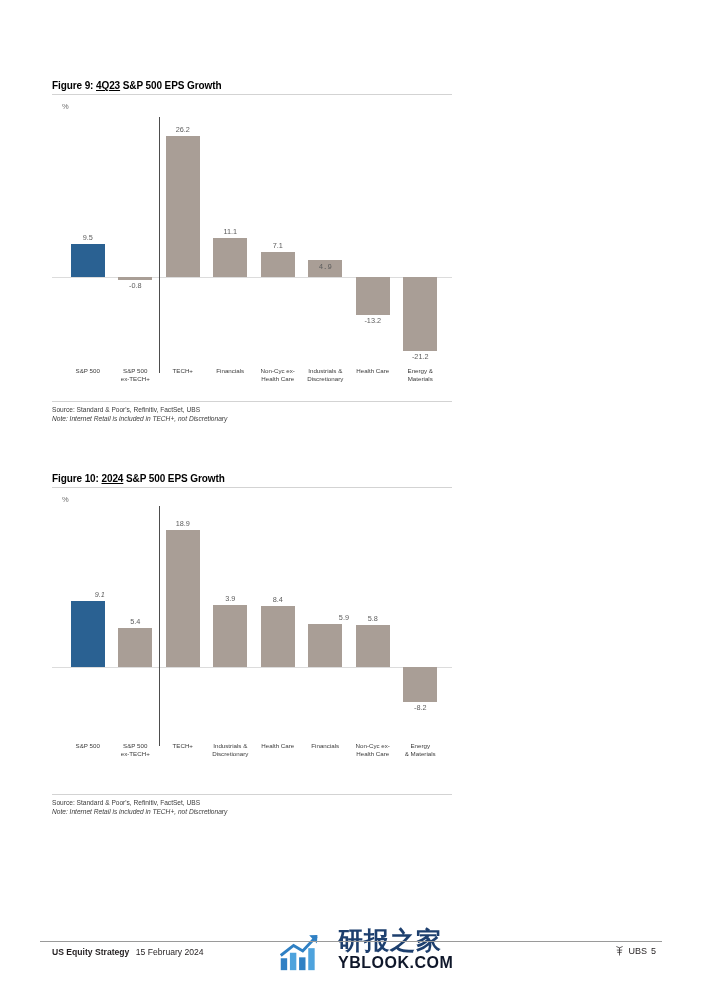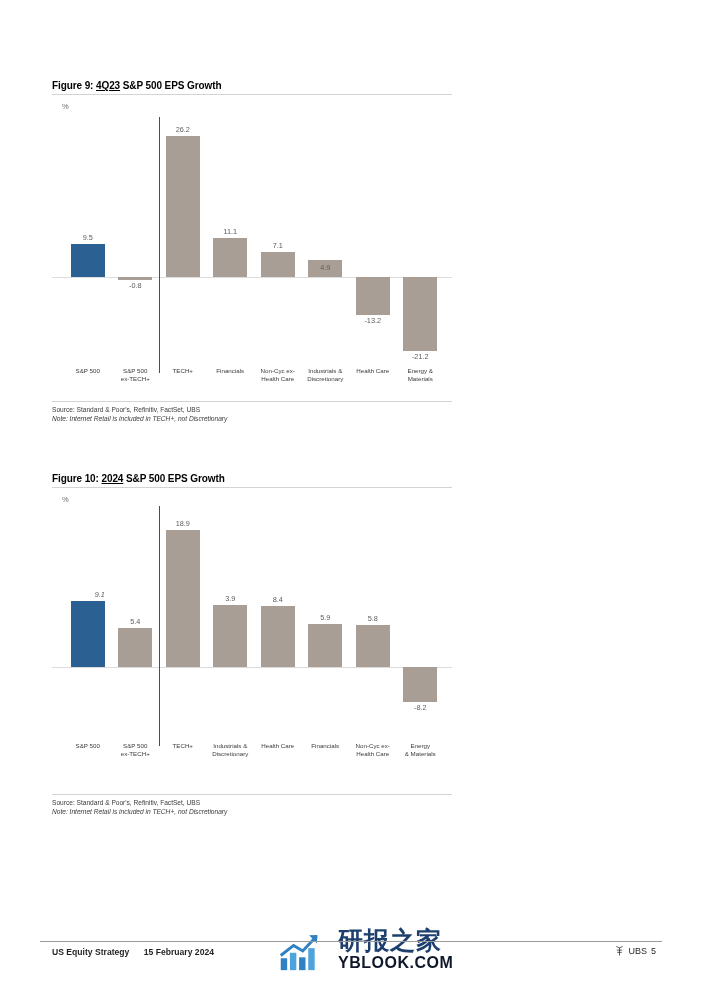--- a/index.html
+++ b/index.html
@@ -115,21 +115,21 @@
   }
   .footer {
     position: absolute;
     left: 52px;
     top: 947px;
     font-size: 8.6px;
     color: #231f20;
     white-space: nowrap;
   }
   .footer .strat { font-weight: bold; }
-  .footer .date { font-weight: bold; margin-left: 12px; }
+  .footer .date { font-weight: normal; margin-left: 4px; }
   .footer-right {
     position: absolute;
     right: 46px;
     top: 946px;
     font-size: 9px;
     color: #231f20;
     display: flex;
     align-items: center;
     gap: 4px;
     white-space: nowrap;
@@ -187,21 +187,21 @@
         <div class="bar-value" style="left: 107px; width: 47.5px; top: 13.95px;">26.2</div>
         <div class="cat-label" style="left: 107px; width: 47.5px; top: 256px;">TECH+</div>
         <div class="bar" style="left: 161.25px; top: 127.15px; width: 34px; height: 38.85px; background: rgb(169, 158, 150);"></div>
         <div class="bar-value" style="left: 154.5px; width: 47.5px; top: 116.15px;">11.1</div>
         <div class="cat-label" style="left: 154.5px; width: 47.5px; top: 256px;">Financials</div>
         <div class="bar" style="left: 208.75px; top: 141.15px; width: 34px; height: 24.85px; background: rgb(169, 158, 150);"></div>
         <div class="bar-value" style="left: 202px; width: 47.5px; top: 130.15px;">7.1</div>
         <div class="cat-label" style="left: 202px; width: 47.5px; top: 256px;">Non-Cyc ex-
 Health Care</div>
         <div class="bar" style="left: 256.25px; top: 148.85px; width: 34px; height: 17.15px; background: rgb(169, 158, 150);"></div>
-        <div class="bar-value" style="left: 249.5px; width: 47.5px; top: 152px;">4.9</div>
+        <div class="bar-value" style="left: 249.5px; width: 47.5px; top: 152px; font-family: Liberation Mono, monospace;">4.9</div>
         <div class="cat-label" style="left: 249.5px; width: 47.5px; top: 256px;">Industrials &amp;
 Discretionary</div>
         <div class="bar" style="left: 303.75px; top: 166px; width: 34px; height: 37.8px; background: rgb(169, 158, 150);"></div>
         <div class="bar-value" style="left: 297px; width: 47.5px; top: 204.8px;">-13.2</div>
         <div class="cat-label" style="left: 297px; width: 47.5px; top: 256px;">Health Care</div>
         <div class="bar" style="left: 351.25px; top: 166px; width: 34px; height: 74.2px; background: rgb(169, 158, 150);"></div>
         <div class="bar-value" style="left: 344.5px; width: 47.5px; top: 241.2px;">-21.2</div>
         <div class="cat-label" style="left: 344.5px; width: 47.5px; top: 256px;">Energy &amp;
 Materials</div>
         <div class="divider" style="left: 107px; top: 6px; height: 256px;"></div>
@@ -232,21 +232,21 @@
         <div class="bar-value" style="left: 107px; width: 47.5px; top: 14.975px;">18.9</div>
         <div class="cat-label" style="left: 107px; width: 47.5px; top: 238px;">TECH+</div>
         <div class="bar" style="left: 161.25px; top: 100.65px; width: 34px; height: 62.35px; background: rgb(169, 158, 150);"></div>
         <div class="bar-value" style="left: 154.5px; width: 47.5px; top: 89.65px;">3.9</div>
         <div class="cat-label" style="left: 154.5px; width: 47.5px; top: 238px;">Industrials &amp;
 Discretionary</div>
         <div class="bar" style="left: 208.75px; top: 102.1px; width: 34px; height: 60.9px; background: rgb(169, 158, 150);"></div>
         <div class="bar-value" style="left: 202px; width: 47.5px; top: 91.1px;">8.4</div>
         <div class="cat-label" style="left: 202px; width: 47.5px; top: 238px;">Health Care</div>
         <div class="bar" style="left: 256.25px; top: 120.225px; width: 34px; height: 42.775px; background: rgb(169, 158, 150);"></div>
-        <div class="bar-value" style="left: 249.5px; width: 47.5px; top: 109.225px;">5.9</div>
+        <div class="bar-value" style="left: 249.5px; width: 47.5px; top: 109.225px; text-align: right;">5.9</div>
         <div class="cat-label" style="left: 249.5px; width: 47.5px; top: 238px;">Financials</div>
         <div class="bar" style="left: 303.75px; top: 120.95px; width: 34px; height: 42.05px; background: rgb(169, 158, 150);"></div>
         <div class="bar-value" style="left: 297px; width: 47.5px; top: 109.95px;">5.8</div>
         <div class="cat-label" style="left: 297px; width: 47.5px; top: 238px;">Non-Cyc ex-
 Health Care</div>
         <div class="bar" style="left: 351.25px; top: 163px; width: 34px; height: 34.8px; background: rgb(169, 158, 150);"></div>
         <div class="bar-value" style="left: 344.5px; width: 47.5px; top: 198.8px;">-8.2</div>
         <div class="cat-label" style="left: 344.5px; width: 47.5px; top: 238px;">Energy
 &amp; Materials</div>
         <div class="divider" style="left: 107px; top: 2px; height: 240px;"></div>

